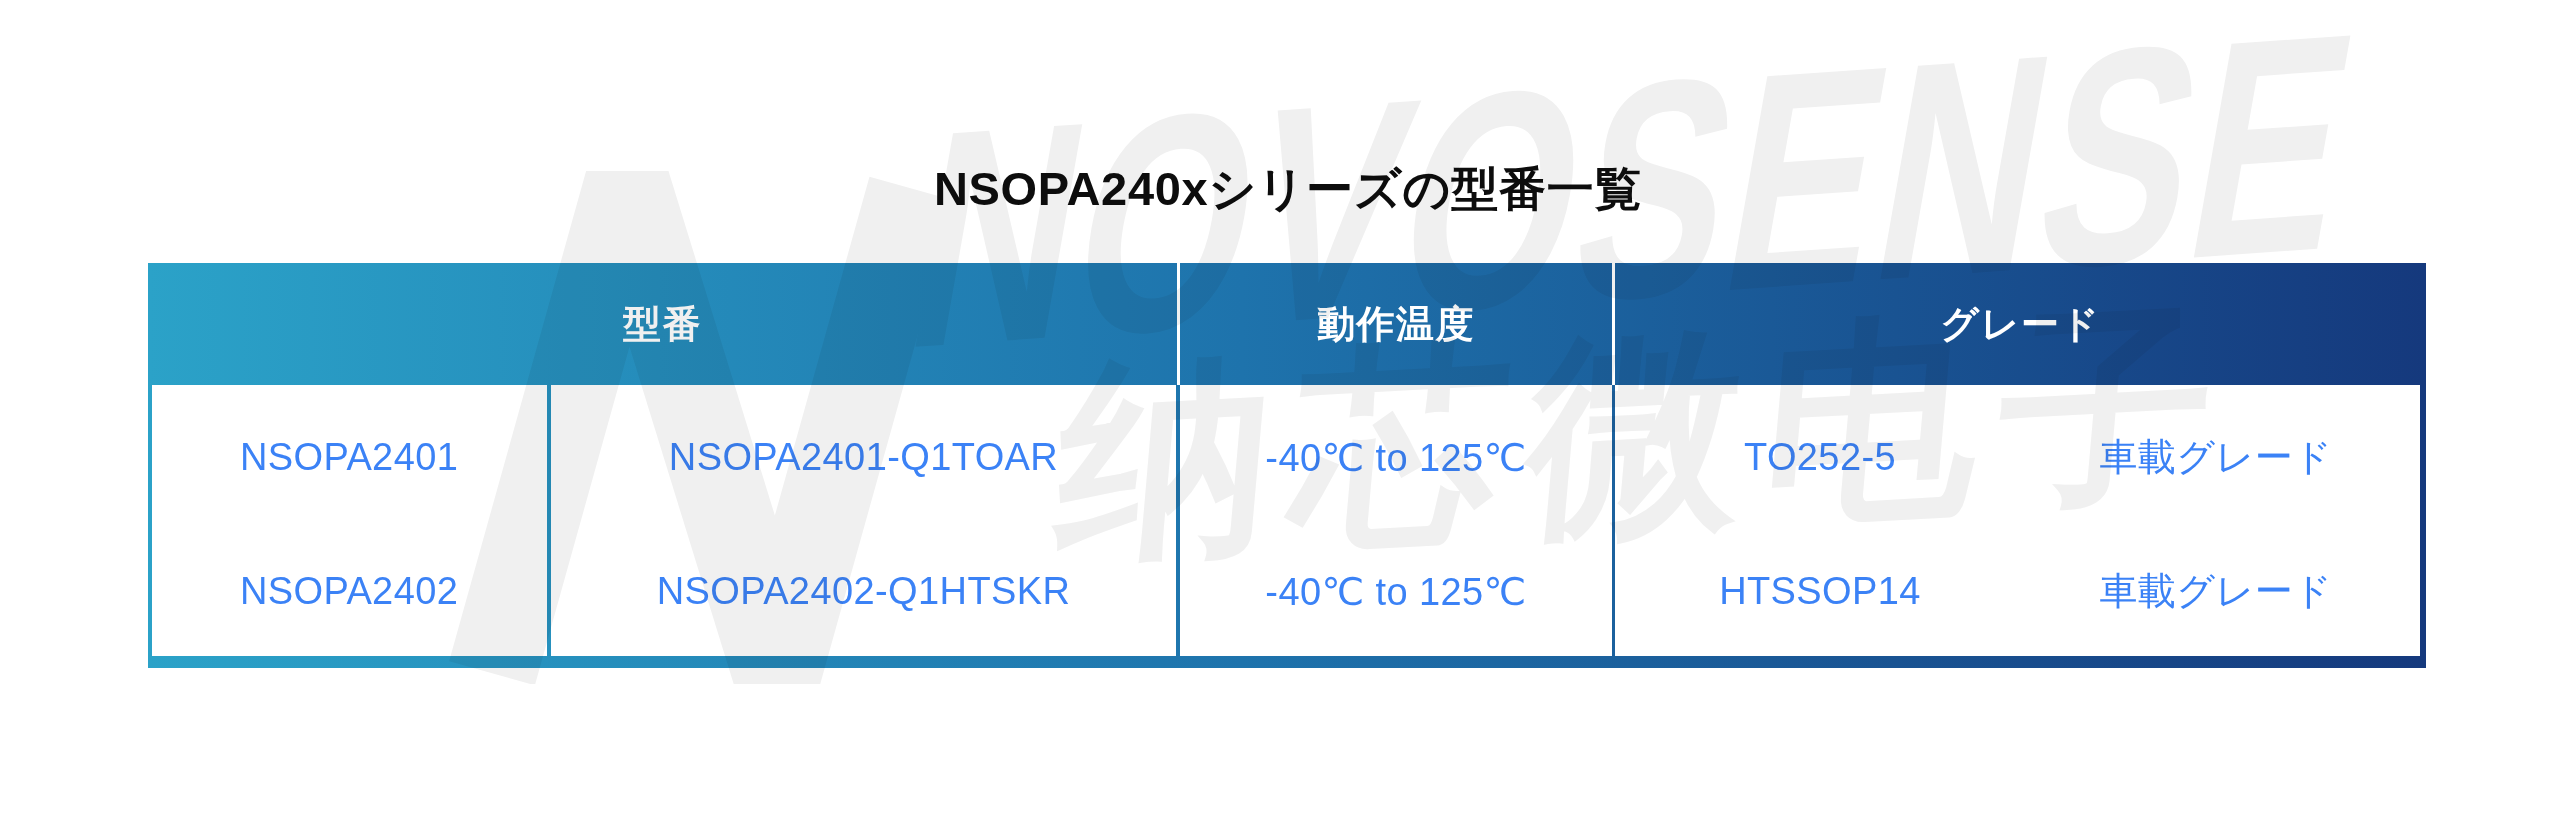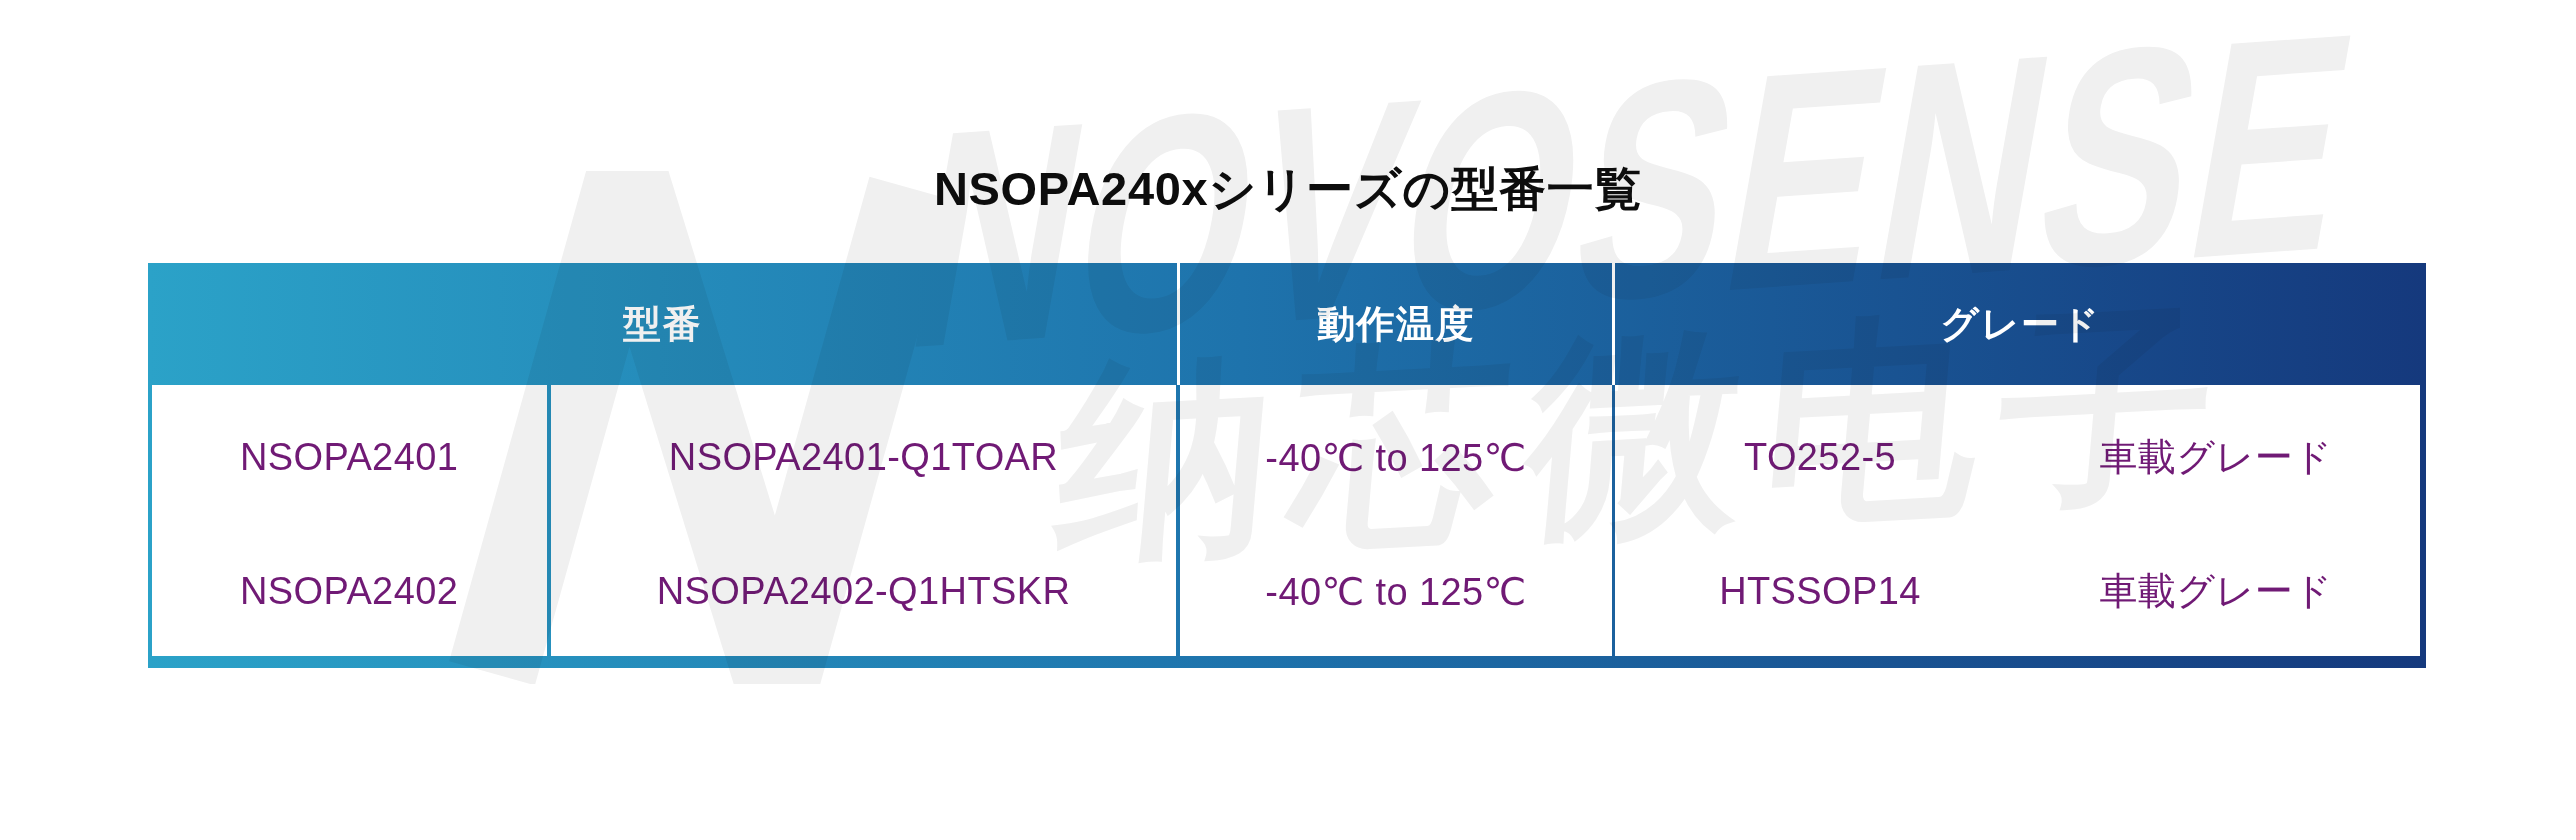--- a/index.html
+++ b/index.html
@@ -104,21 +104,21 @@
   .th-pkg   { width: 398px;  border-right: 3.6px solid #ffffff; }
   .th-grade { flex: 1; border-radius: 29px; }
 
   .td {
     position: absolute;
     background: #ffffff;
     display: flex;
     align-items: center;
     justify-content: center;
     font-size: 38px;
-    color: #701a75;
+    color: #3b82f6;
     letter-spacing: 0.4px;
     white-space: nowrap;
   }
   
   .r1 { top: 122px; height: 145px; }
   .r2 { top: 264px; height: 129px; }
   
   .c1 { left: 3.6px;    width: 395px; }
   .c2 { left: 403px;  width: 625px; }
   .c3 { left: 1032px; width: 432px; }

